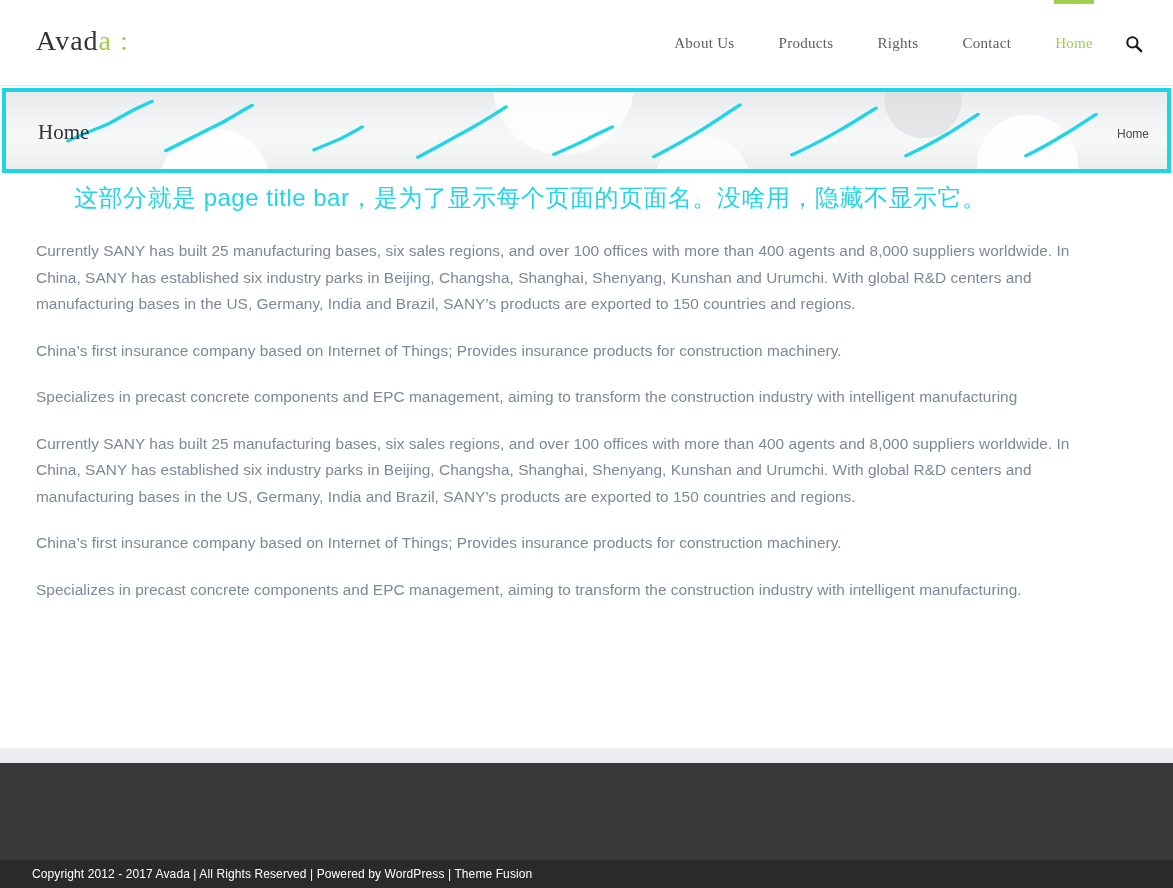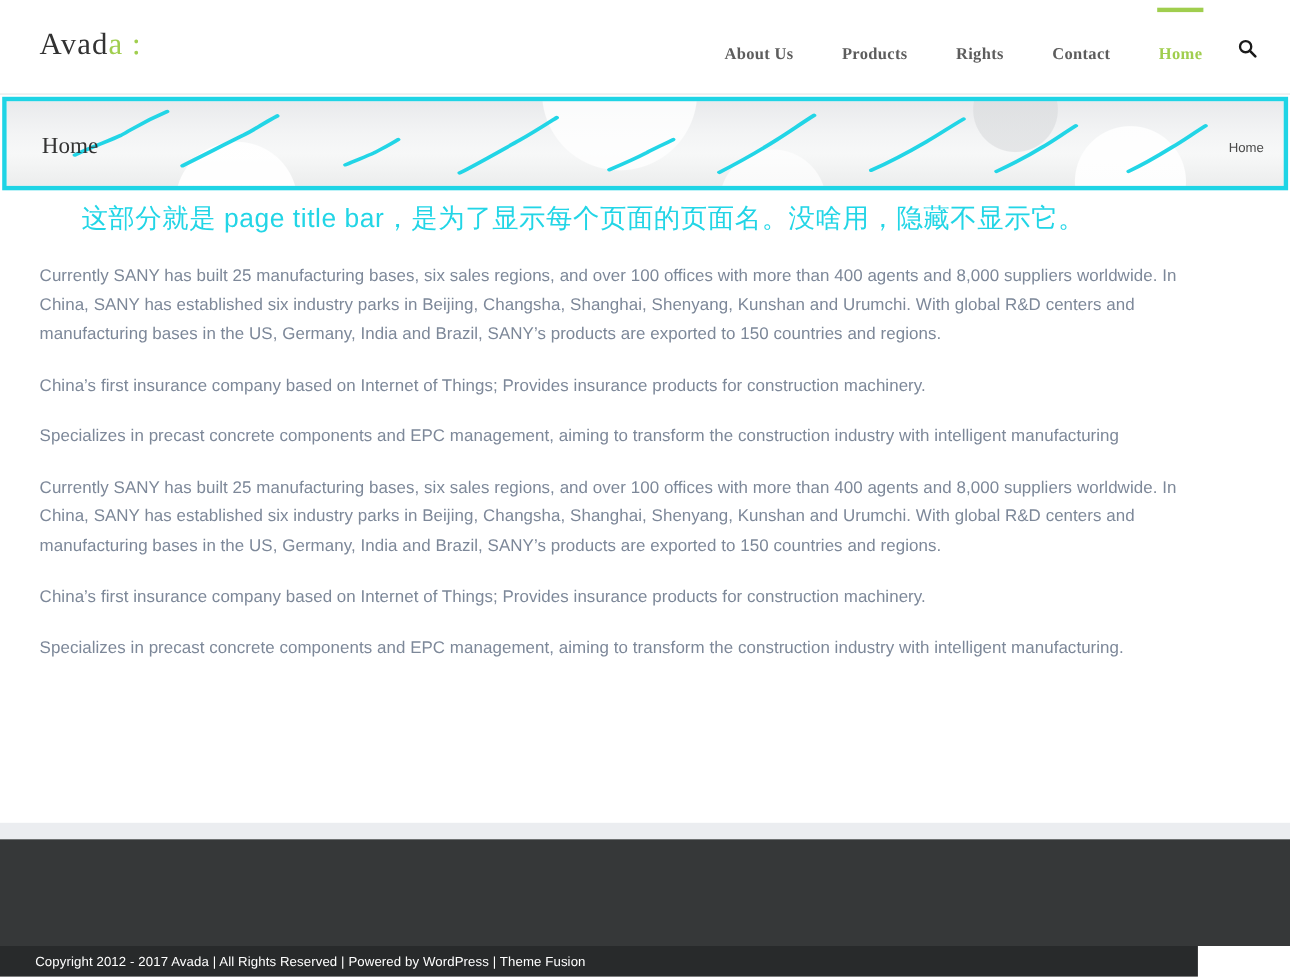--- a/index.html
+++ b/index.html
@@ -39,22 +39,21 @@
     line-height: 1;
   }
   .logo .logo-accent { color: #a0ce4e; }
 
   .main-nav {
     position: absolute;
     right: 58px;
     top: 0;
     height: 100px;
     display: flex;
-    align-items: center;
-    font-weight: bold;
+    align-items: flex-start;
   }
 
   .nav-item {
     position: relative;
     height: 86px;
     display: flex;
     align-items: center;
     padding: 0 22px;
     font-family: "Liberation Serif", "DejaVu Serif", serif;
     font-size: 15px;
@@ -190,21 +189,21 @@
     top: 763px;
     width: 1173px;
     height: 97px;
     background: #363839;
   }
 
   .footer-copyright {
     position: absolute;
     left: 0;
     top: 860px;
-    width: 1089px;
+    width: 1173px;
     height: 28px;
     background: #282a2b;
     display: flex;
     align-items: center;
   }
   .footer-copyright .copy-text {
     margin-left: 32px;
     font-family: "Liberation Sans", "DejaVu Sans", sans-serif;
     font-size: 12px;
     color: #ffffff;

